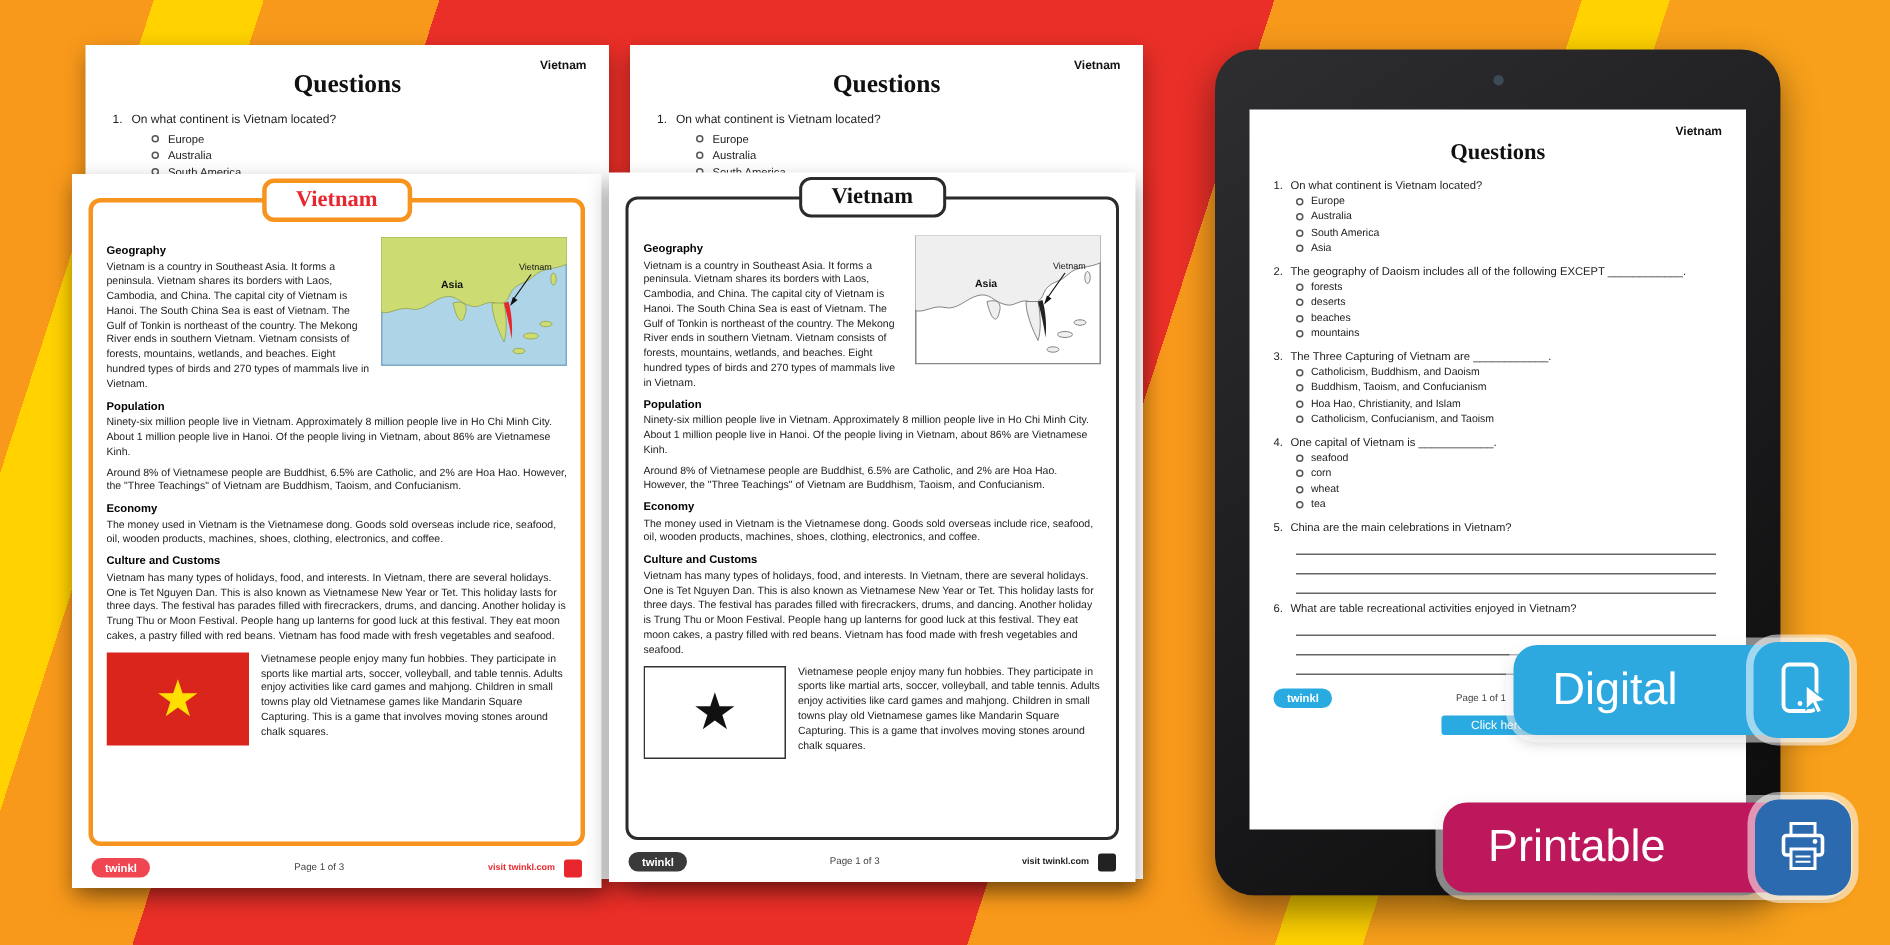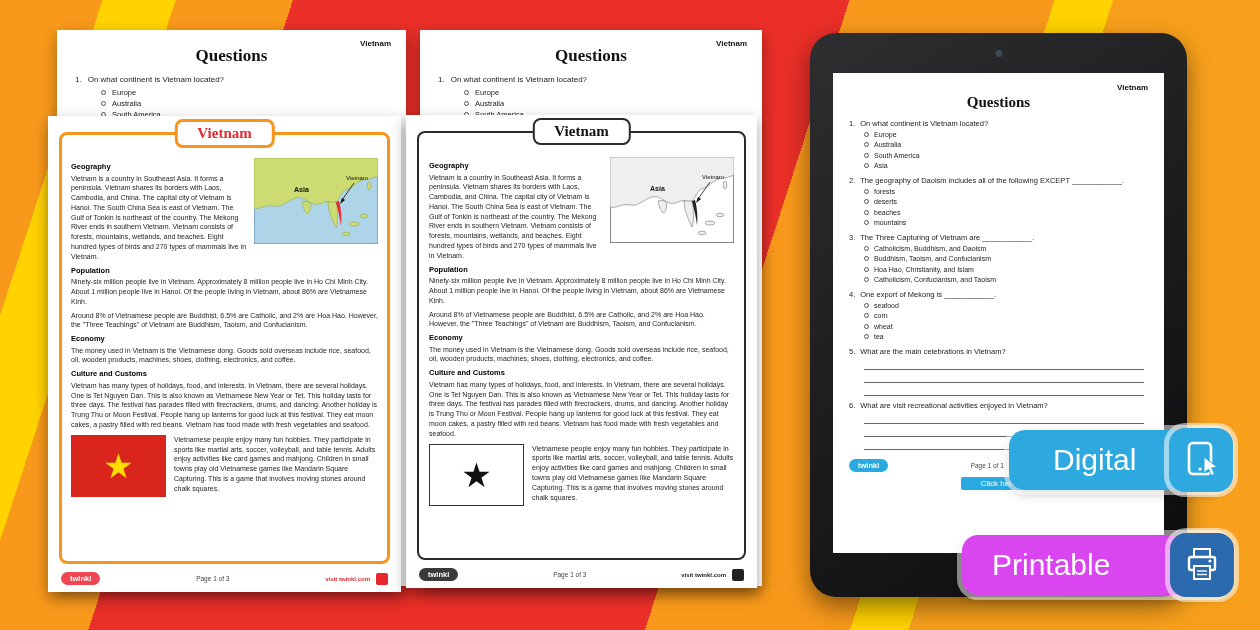--- a/index.html
+++ b/index.html
@@ -77,24 +77,24 @@
   .t-page{flex:1;text-align:center;font-size:6.5px;color:#444}
   .t-visit{color:#1b8dc6;font-size:6px;font-weight:bold}
   .t-sq{width:11px;height:11px;background:#29abe2;border-radius:2px}
   .t-banner{width:max-content;margin:5px auto 0;background:#29abe2;color:#fff;font-size:8px;padding:2px 20px;border-radius:2px}
 
   
   .badge{position:absolute;z-index:10}
   .badge .pill{width:100%;height:100%;border-radius:16px;display:flex;align-items:center;color:#fff;box-shadow:0 0 0 5px rgba(255,255,255,.5), 0 4px 10px rgba(0,0,0,.25)}
   .badge .tile{position:absolute;right:-4px;top:50%;transform:translateY(-50%);border-radius:16px;box-shadow:0 0 0 5px rgba(255,255,255,.55);display:flex;align-items:center;justify-content:center}
   .badge.digital{left:1009px;top:430px;width:220px;height:60px}
-  .badge.digital .pill{background:#2ea9e0;font-size:30px;padding-left:44px}
+  .badge.digital .pill{background:#2ea9e0;font-size:30px;padding-left:26px}
   .badge.digital .tile{width:64px;height:64px;background:#2ea9e0}
   .badge.printable{left:962px;top:535px;width:268px;height:60px}
-  .badge.printable .pill{background:#d946ef;font-size:30px;padding-left:30px}
+  .badge.printable .pill{background:#be185d;font-size:30px;padding-left:30px}
   .badge.printable .tile{width:64px;height:64px;background:#2b6aae}
 </style>
 </head>
 <body>
 
 <div class="paper shadow" style="left:57px;top:30px;width:349px;height:556px">
   <div class="p-header">Vietnam</div>
   <div class="p-title">Questions</div>
   <div class="p-q">
     <div class="p-stem">
@@ -296,21 +296,21 @@
         </div>
       <div class="t-opt">
           <span class="radio"></span>
           <span>Catholicism, Confucianism, and Taoism</span>
         </div>
     </div>
 
     <div class="tq">
       <div class="stem">
           <span>4.</span>
-          <span>One export of Mekong is ____________.</span>
+          <span>One capital of Vietnam is ____________.</span>
         </div>
       <div class="t-opt">
           <span class="radio"></span>
           <span>seafood</span>
         </div>
       <div class="t-opt">
           <span class="radio"></span>
           <span>corn</span>
         </div>
       <div class="t-opt">
@@ -319,31 +319,31 @@
         </div>
       <div class="t-opt">
           <span class="radio"></span>
           <span>tea</span>
         </div>
     </div>
 
     <div class="tq">
       <div class="stem">
           <span>5.</span>
-          <span>What are the main celebrations in Vietnam?</span>
+          <span>China are the main celebrations in Vietnam?</span>
         </div>
       <div class="ansline"></div>
       <div class="ansline"></div>
       <div class="ansline"></div>
     </div>
 
     <div class="tq">
       <div class="stem">
           <span>6.</span>
-          <span>What are visit recreational activities enjoyed in Vietnam?</span>
+          <span>What are table recreational activities enjoyed in Vietnam?</span>
         </div>
       <div class="ansline"></div>
       <div class="ansline"></div>
       <div class="ansline"></div>
     </div>
 
     <div class="t-footer">
       <div class="t-pill">twinkl</div>
       <div class="t-page">Page 1 of 1</div>
       <div class="t-visit">visit twinkl.com</div>

